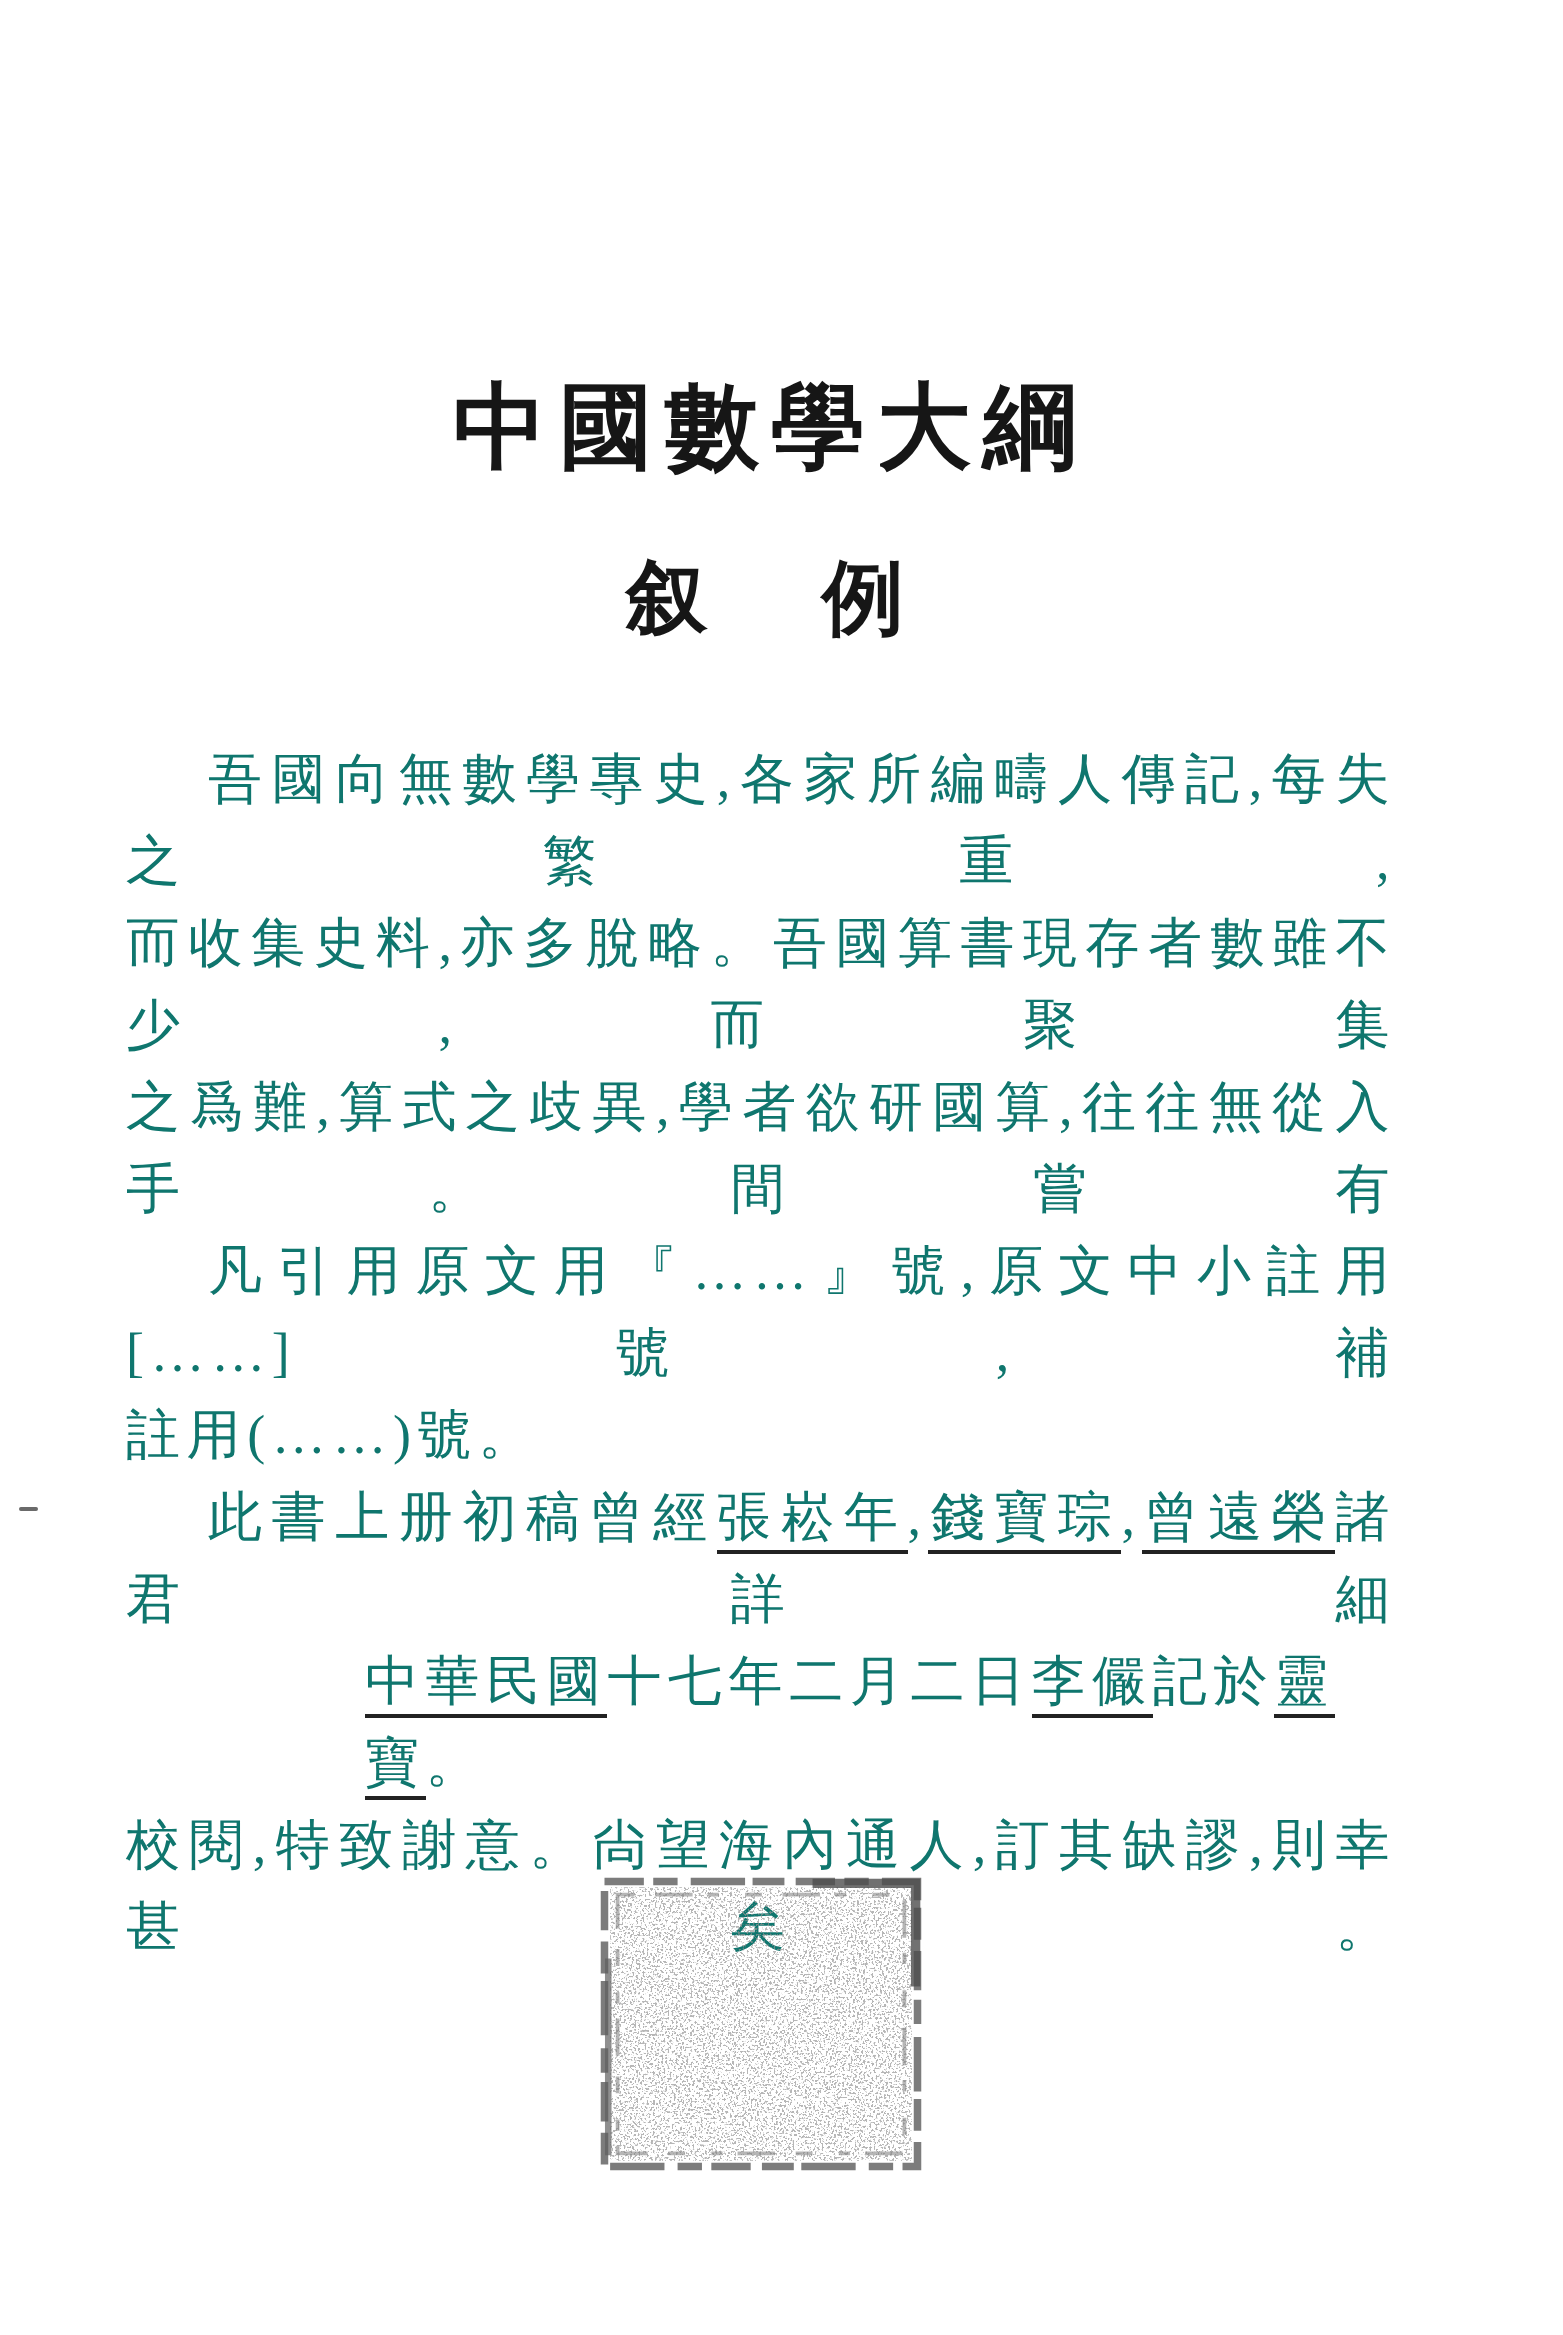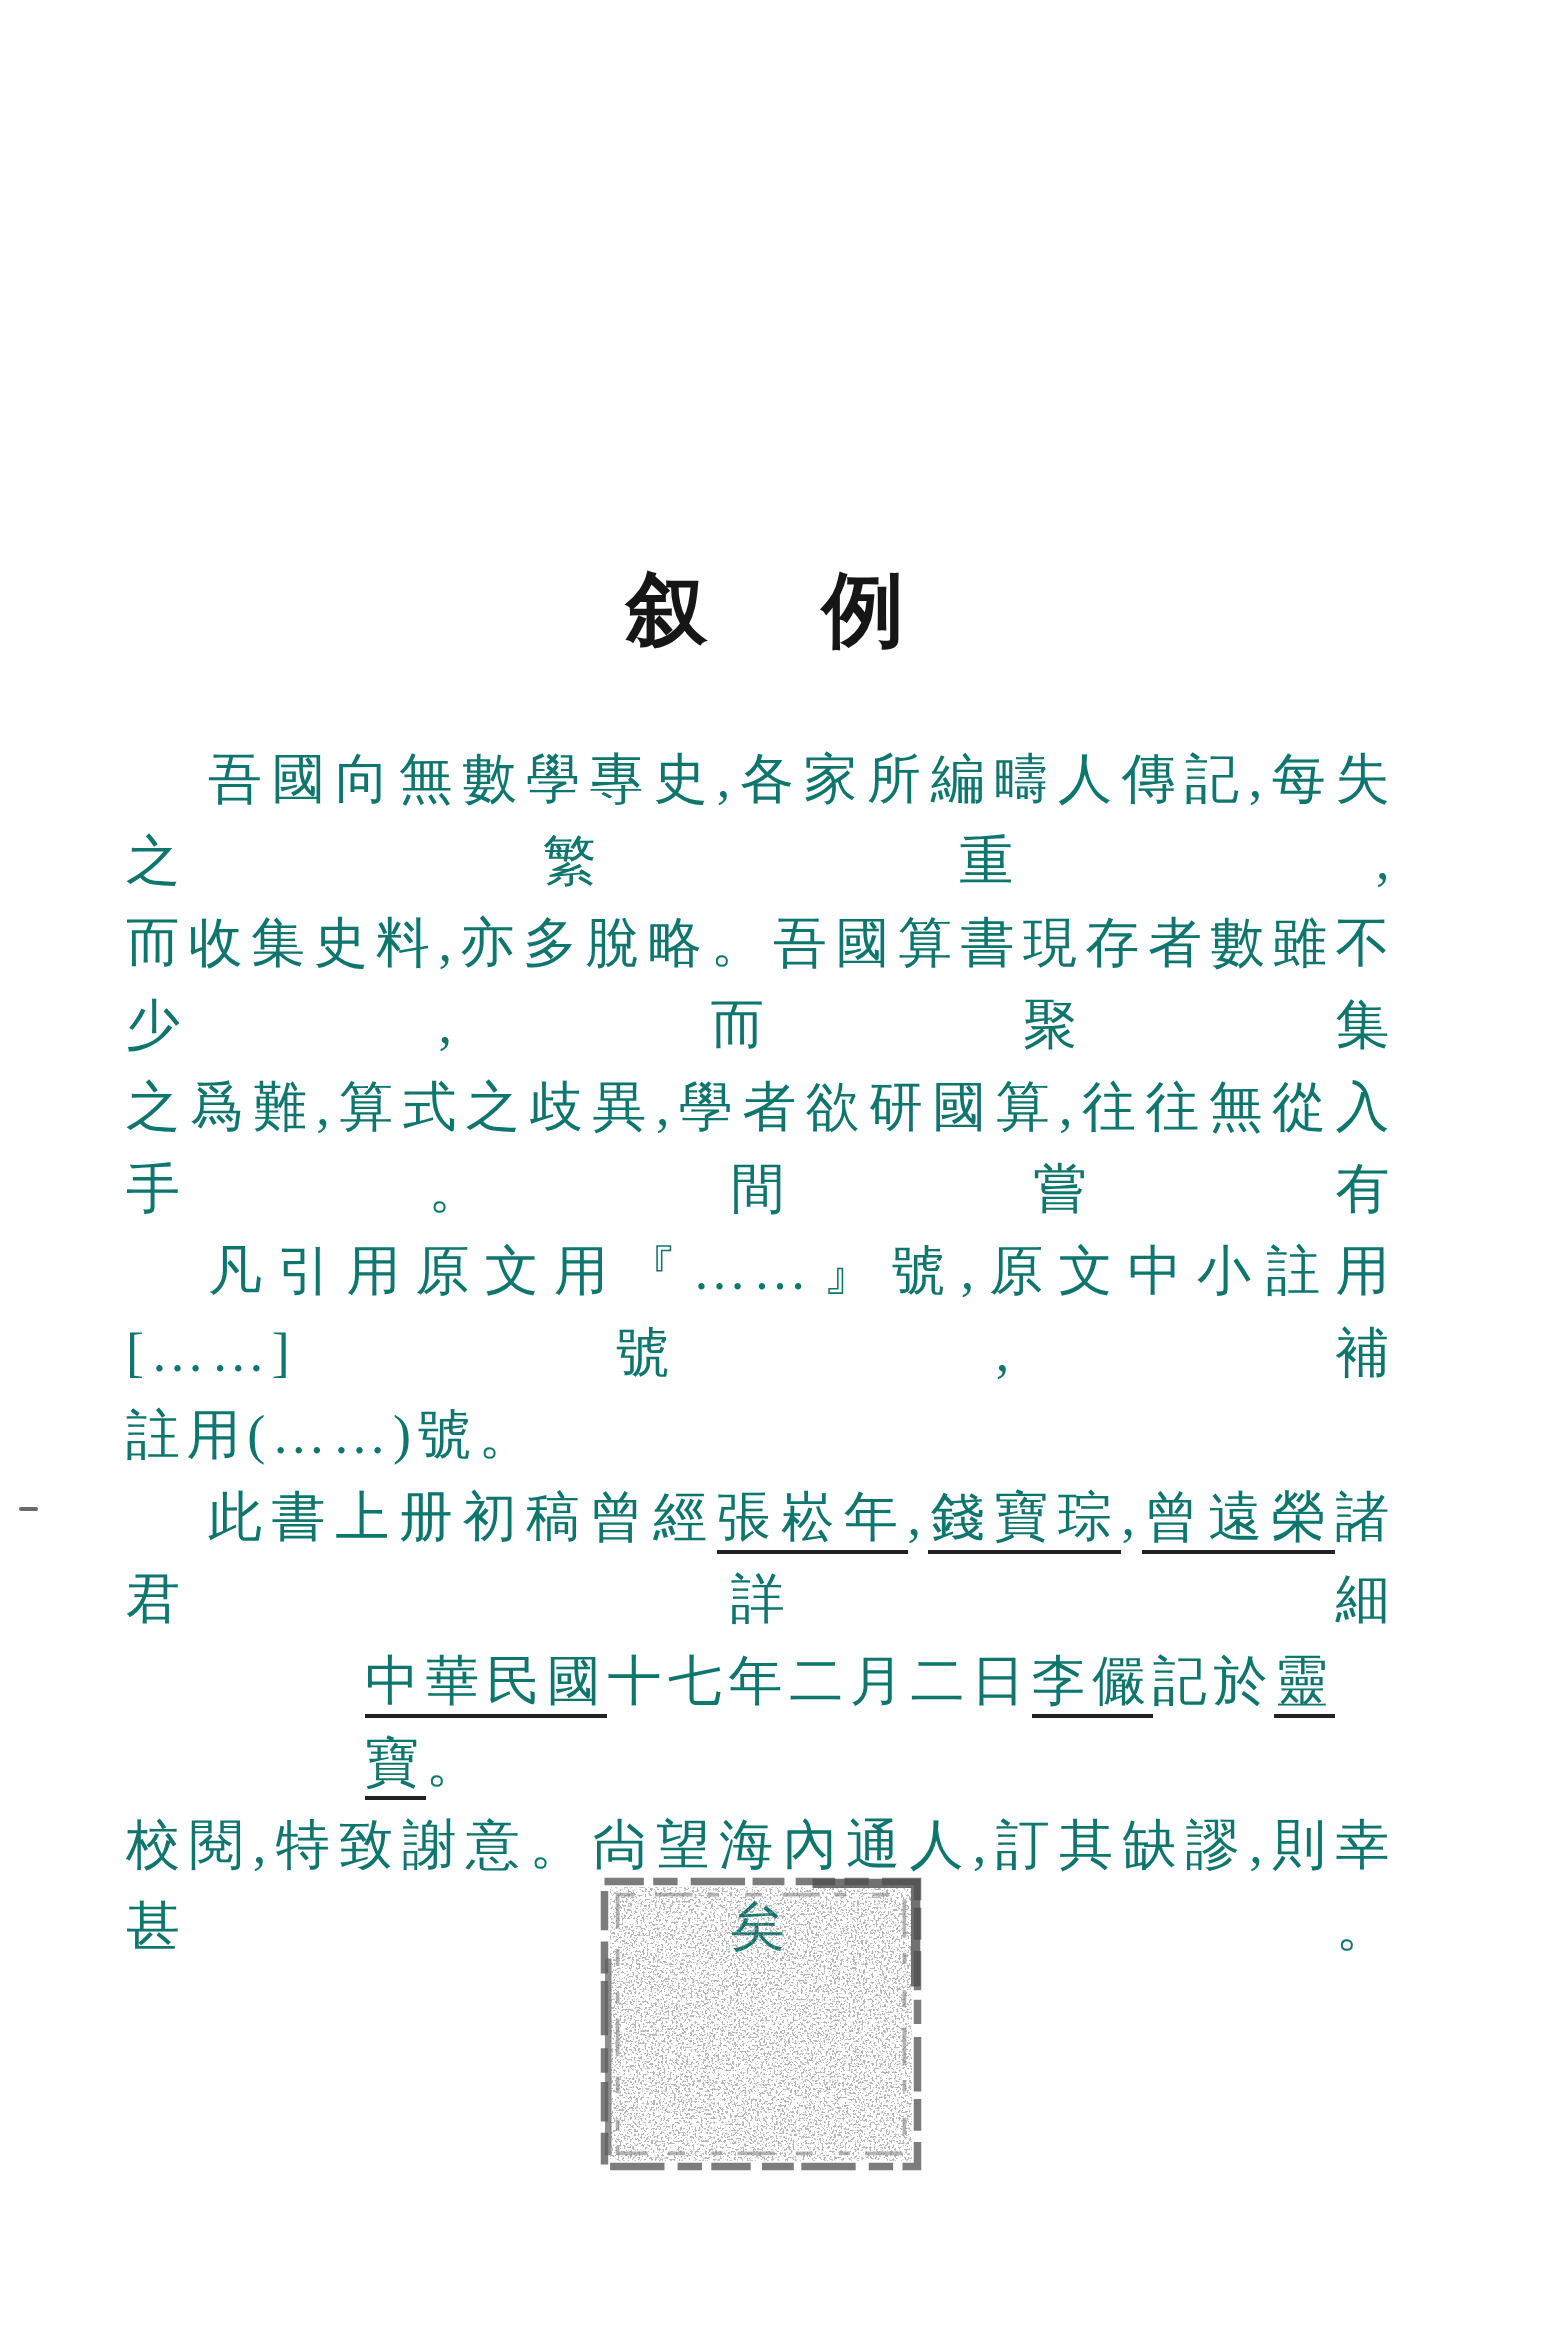--- a/index.html
+++ b/index.html
@@ -16,21 +16,21 @@
     position:absolute;
     left:453px; top:364px;
     font-size:94px;
     font-weight:bold;
     letter-spacing:12px;
     white-space:nowrap;
     color:#161616;
   }
   .subtitle {
     position:absolute;
-    left:626px; top:556px;
+    left:626px; top:544px;
     font-size:82px;
     font-weight:bold;
     letter-spacing:114px;
     white-space:nowrap;
     color:#161616;
   }
   .body-text {
     position:absolute;
     left:126px; top:738px;
     width:1270px;
@@ -66,20 +66,21 @@
     left:597px; top:1874px;
     width:328px; height:300px;
     opacity:0.9;
   }
 </style>
 </head>
 <body>
 
 <div class="page">
 
+  <div class="title">中國數學大綱</div>
 
   <div class="subtitle">叙例</div>
 
   <div class="body-text">
       <div class="line indent justify"><span>吾國向無數學專史,各家所編疇人傳記,每失之繁重,</span></div>
       <div class="line justify"><span>而收集史料,亦多脫略。吾國算書現存者數雖不少,而聚集</span></div>
       <div class="line justify"><span>之爲難,算式之歧異,學者欲研國算,往往無從入手。間嘗有</span></div>
       <div class="line indent justify"><span>凡引用原文用『……』號,原文中小註用[……]號,補</span></div>
       <div class="line"><span>註用(……)號。</span></div>
       <div class="line indent justify"><span>此書上册初稿曾經</span><span class="pn">張崧年</span><span>,</span><span class="pn">錢寶琮</span><span>,</span><span class="pn">曾遠榮</span><span>諸君詳細</span></div>

